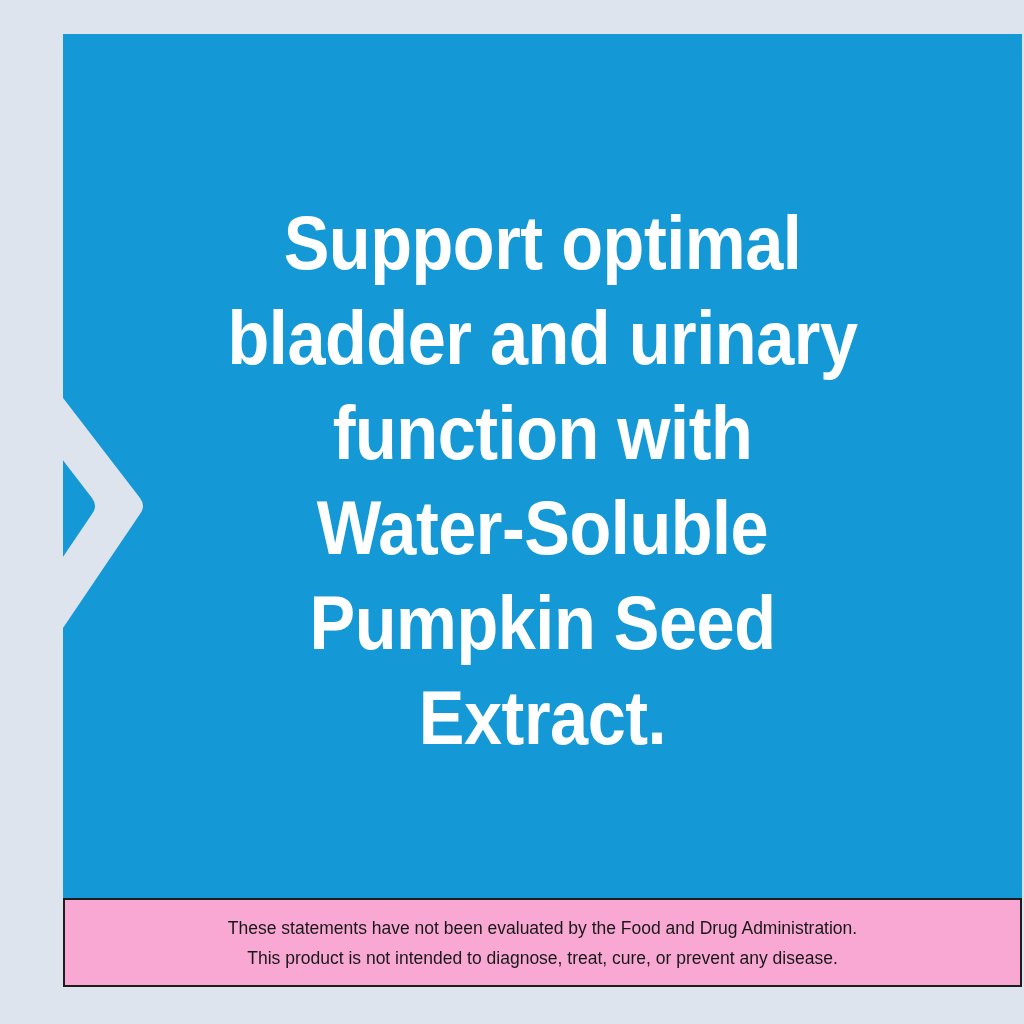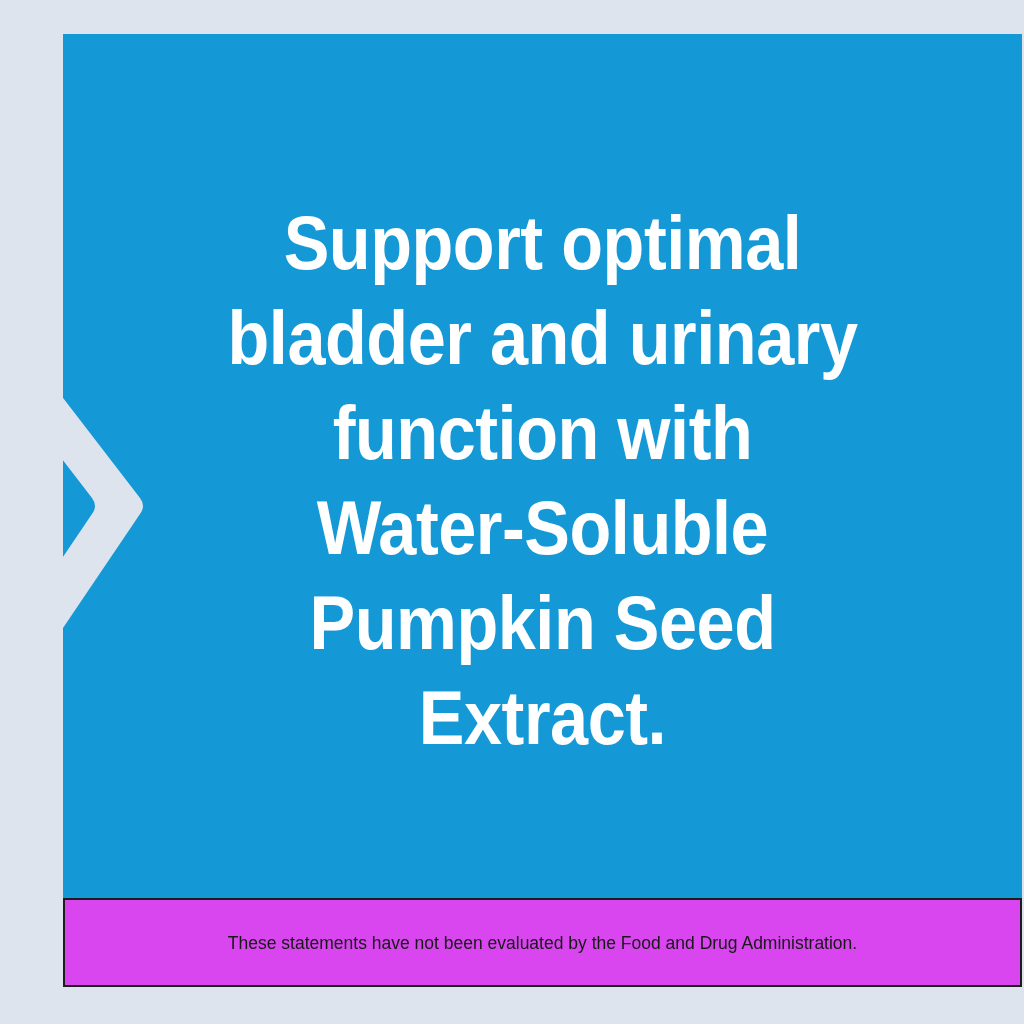--- a/index.html
+++ b/index.html
@@ -64,21 +64,21 @@
   }
   .chevron-decoration svg{ display:block; }
 
   
   .disclaimer-box{
     position:absolute;
     left:31px;
     top:898px;
     width:959px;
     height:89px;
-    background:#d946ef;
+    background:#f9a8d4;
     border:2px solid #1d1d1d;
     z-index:6;
     display:flex;
     flex-direction:column;
     align-items:center;
     justify-content:center;
   }
   .disclaimer-line{
     color:#181818;
     font-size:17.5px;
@@ -111,15 +111,16 @@
                L 8 302
                L -40 302
                L 60 154
                Q 66 146 60 138
                Z" fill="#dee4ee"></path>
     </svg>
   </div>
 
   <div class="disclaimer-box">
     <div class="disclaimer-line">These statements have not been evaluated by the Food and Drug Administration.</div>
+    <div class="disclaimer-line">This product is not intended to diagnose, treat, cure, or prevent any disease.</div>
   </div>
 
 </div>
 
 </body></html>

